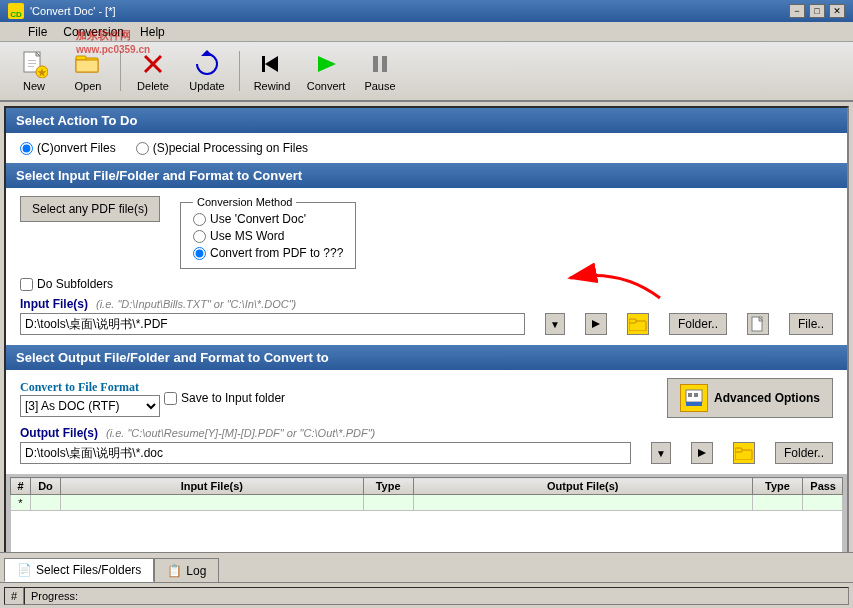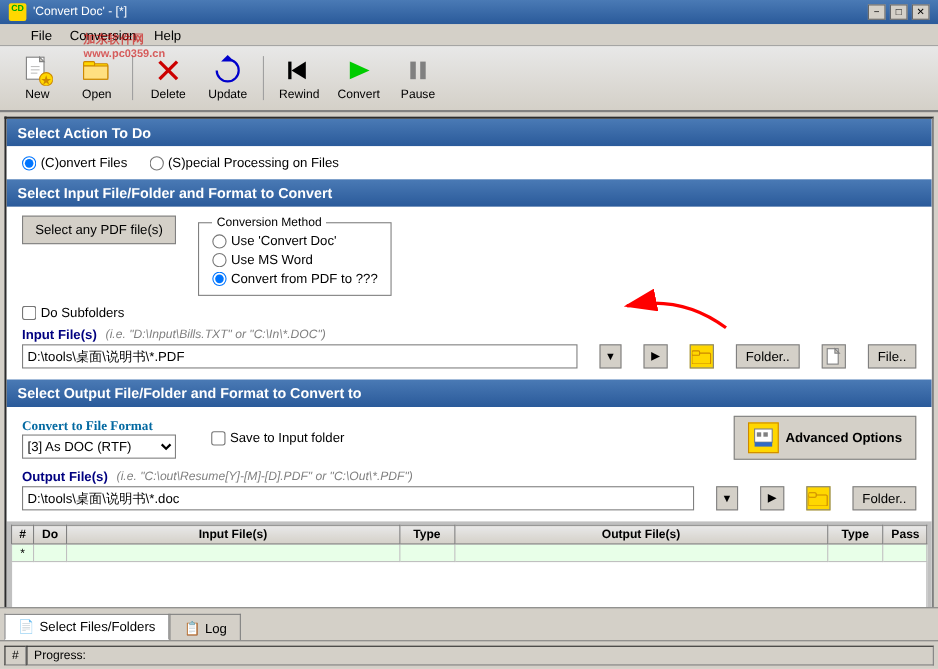--- a/index.html
+++ b/index.html
@@ -1,20 +1,20 @@
 <!DOCTYPE html>
 <html><head>
   <meta charset="utf-8">
   <style>
     * { box-sizing: border-box; margin: 0; padding: 0; }
     body { font-family: 'Segoe UI', Tahoma, Arial, sans-serif; font-size: 12px; background: #d4d0c8; width: 853px; height: 608px; overflow: hidden; position: relative; }
     
     
     .titlebar { background: linear-gradient(to bottom, #4a7ab5, #2a5a9a); height: 22px; display: flex; align-items: center; padding: 0 8px; color: white; font-size: 11px; user-select: none; }
-    .titlebar-icon { width: 16px; height: 16px; background: #ffd700; border-radius: 2px; margin-right: 6px; display: flex; align-items: flex-start; justify-content: center; font-size: 9px; }
+    .titlebar-icon { width: 16px; height: 16px; background: #ffd700; border-radius: 2px; margin-right: 6px; display: flex; align-items: flex-end; justify-content: center; font-size: 9px; }
     .titlebar-title { flex: 1; }
     .titlebar-controls { display: flex; gap: 4px; }
     .titlebar-btn { width: 16px; height: 14px; background: #d4d0c8; border: 1px solid #666; display: flex; align-items: center; justify-content: center; font-size: 9px; cursor: pointer; color: #000; }
     
     
     .menubar { background: #d4d0c8; height: 20px; display: flex; align-items: center; padding: 0 20px; border-bottom: 1px solid #a0a0a0; }
     .menubar-item { padding: 2px 8px; font-size: 12px; cursor: pointer; }
     
     
     .toolbar { background: linear-gradient(to bottom, #e8e8e8, #d4d0c8); height: 60px; display: flex; align-items: center; padding: 4px 8px; border-bottom: 2px solid #808080; gap: 2px; }
@@ -245,21 +245,21 @@
     <div style="padding:8px 14px 10px; background:white;">
       <div style="display:flex; align-items:center; gap:0;">
         <div>
           <div class="format-label">Convert to File Format</div>
           <div style="display:flex;align-items:center;">
             <select class="format-select">
               <option>[3] As DOC (RTF)</option>
             </select>
           </div>
         </div>
-        <label style="display:flex;align-items:center;gap:4px;margin-left:32px;">
+        <label style="display:flex;align-items:center;gap:4px;margin-left:4px;">
           <input type="checkbox" style="">
           <span>Save to Input folder</span>
         </label>
         <button class="advanced-btn" style="margin-left:auto;">
           <div style="width:28px;height:28px;background:#ffd700;border:1px solid #cc8800;display:flex;align-items:center;justify-content:center;">
             <svg width="20" height="20" viewBox="0 0 20 20">
               <rect x="2" y="2" width="16" height="12" fill="white" stroke="#808080" stroke-width="1"></rect>
               <rect x="2" y="14" width="16" height="4" fill="#316ac5"></rect>
               <rect x="4" y="5" width="4" height="4" fill="#808080"></rect>
               <rect x="10" y="5" width="4" height="4" fill="#808080"></rect>

